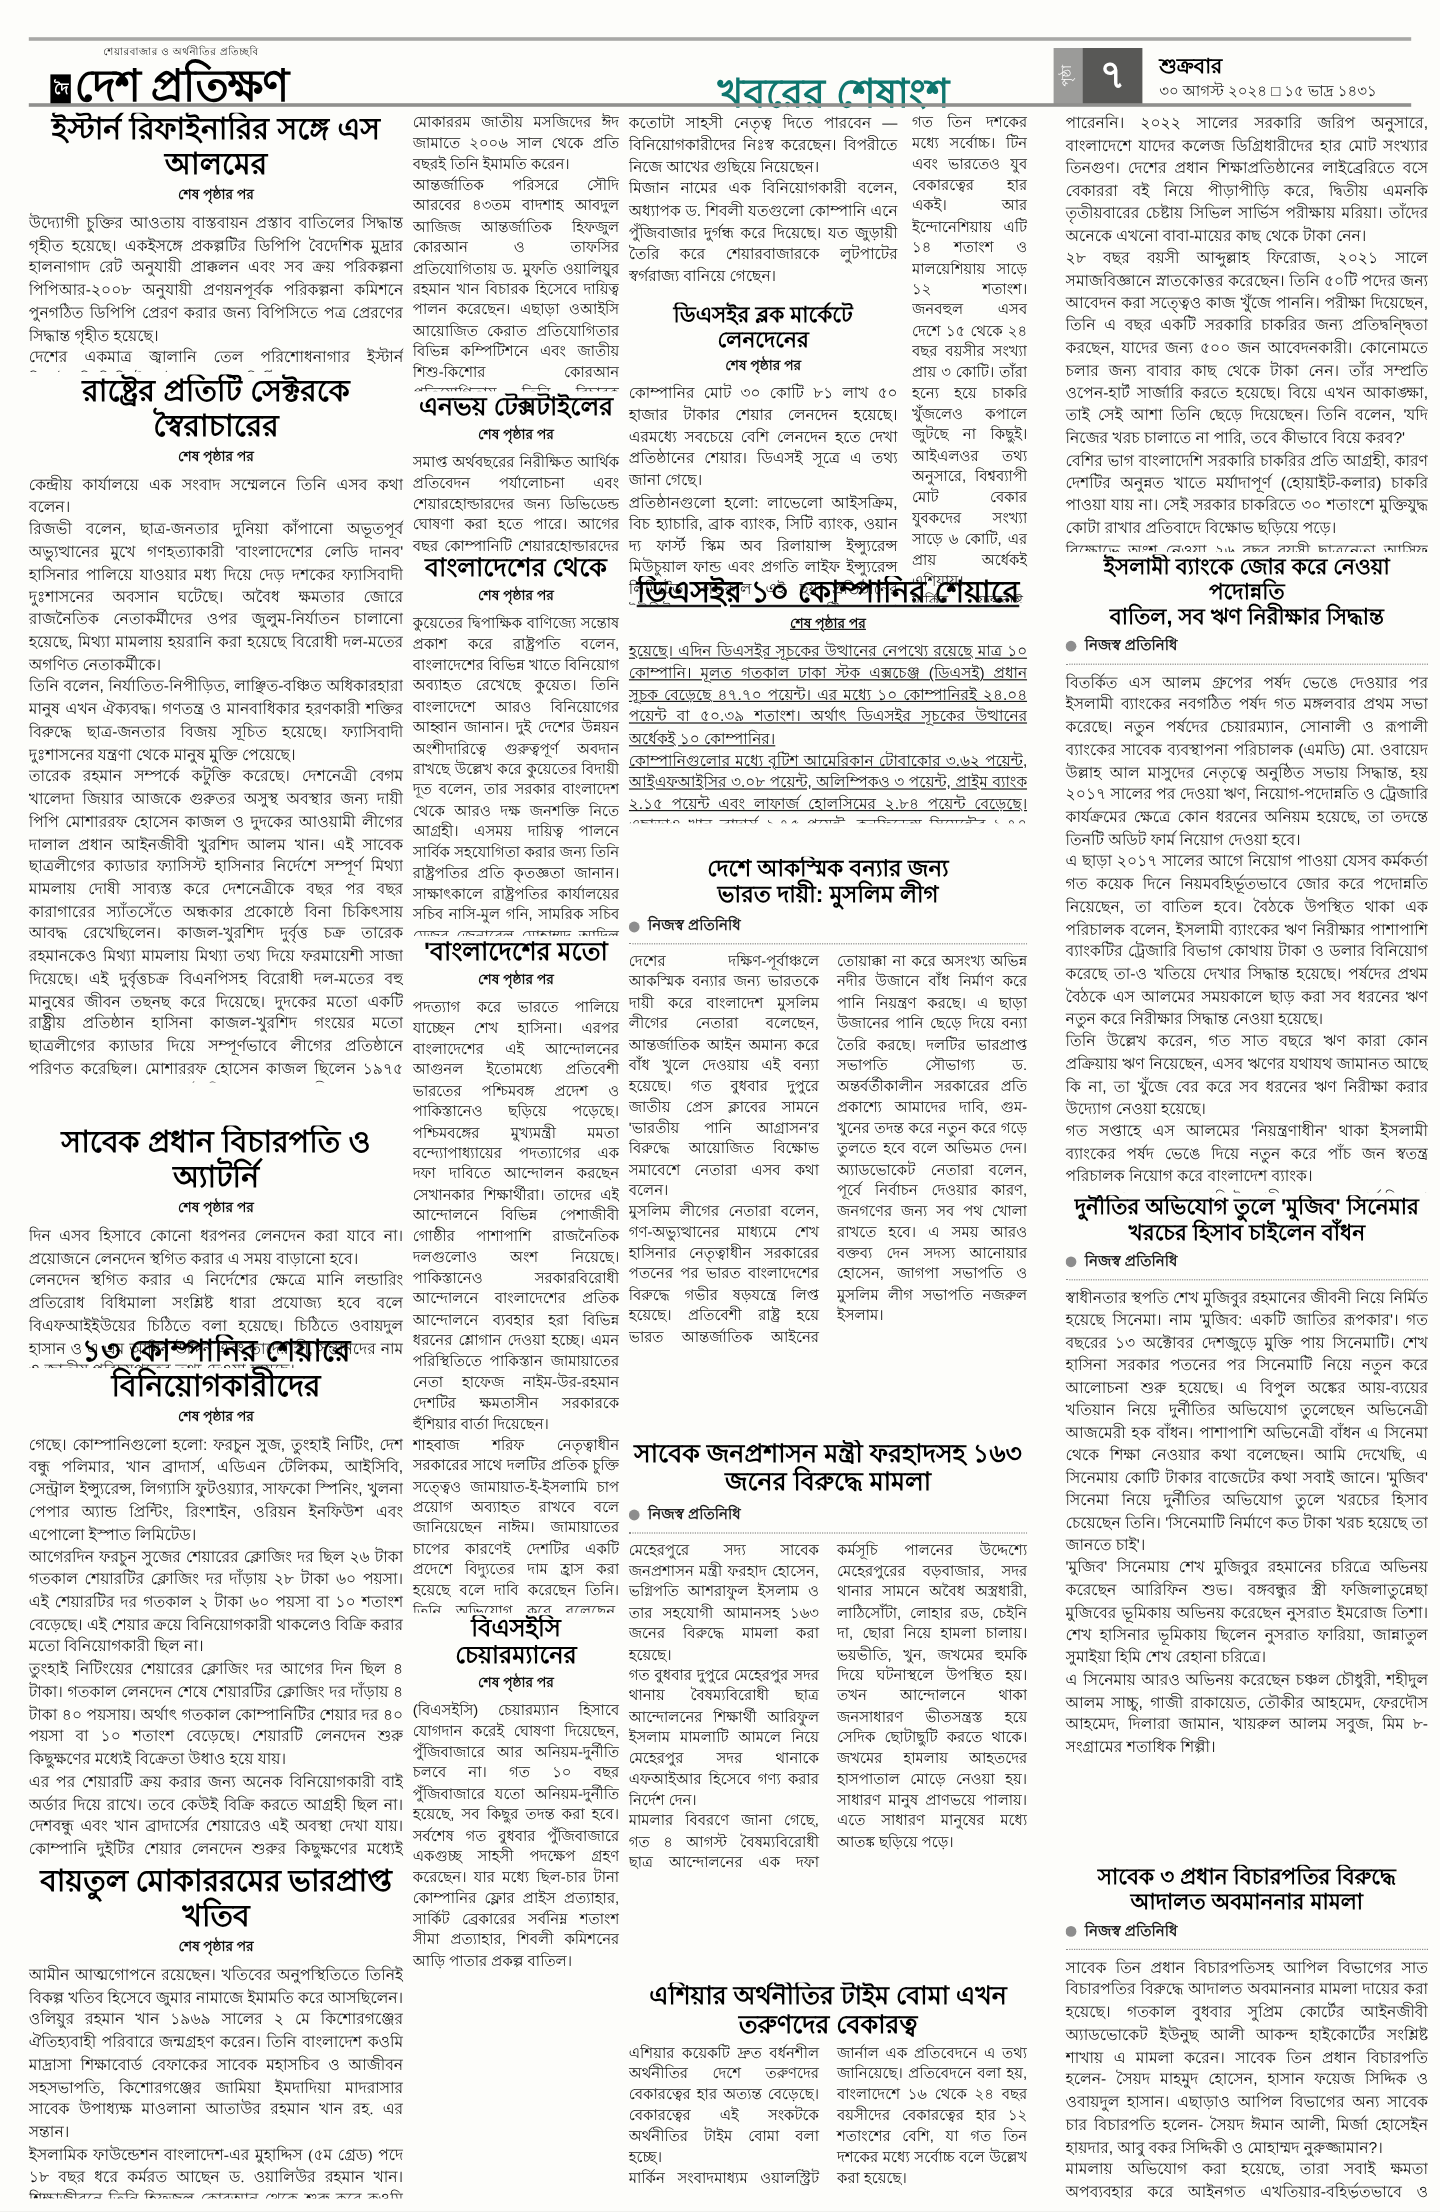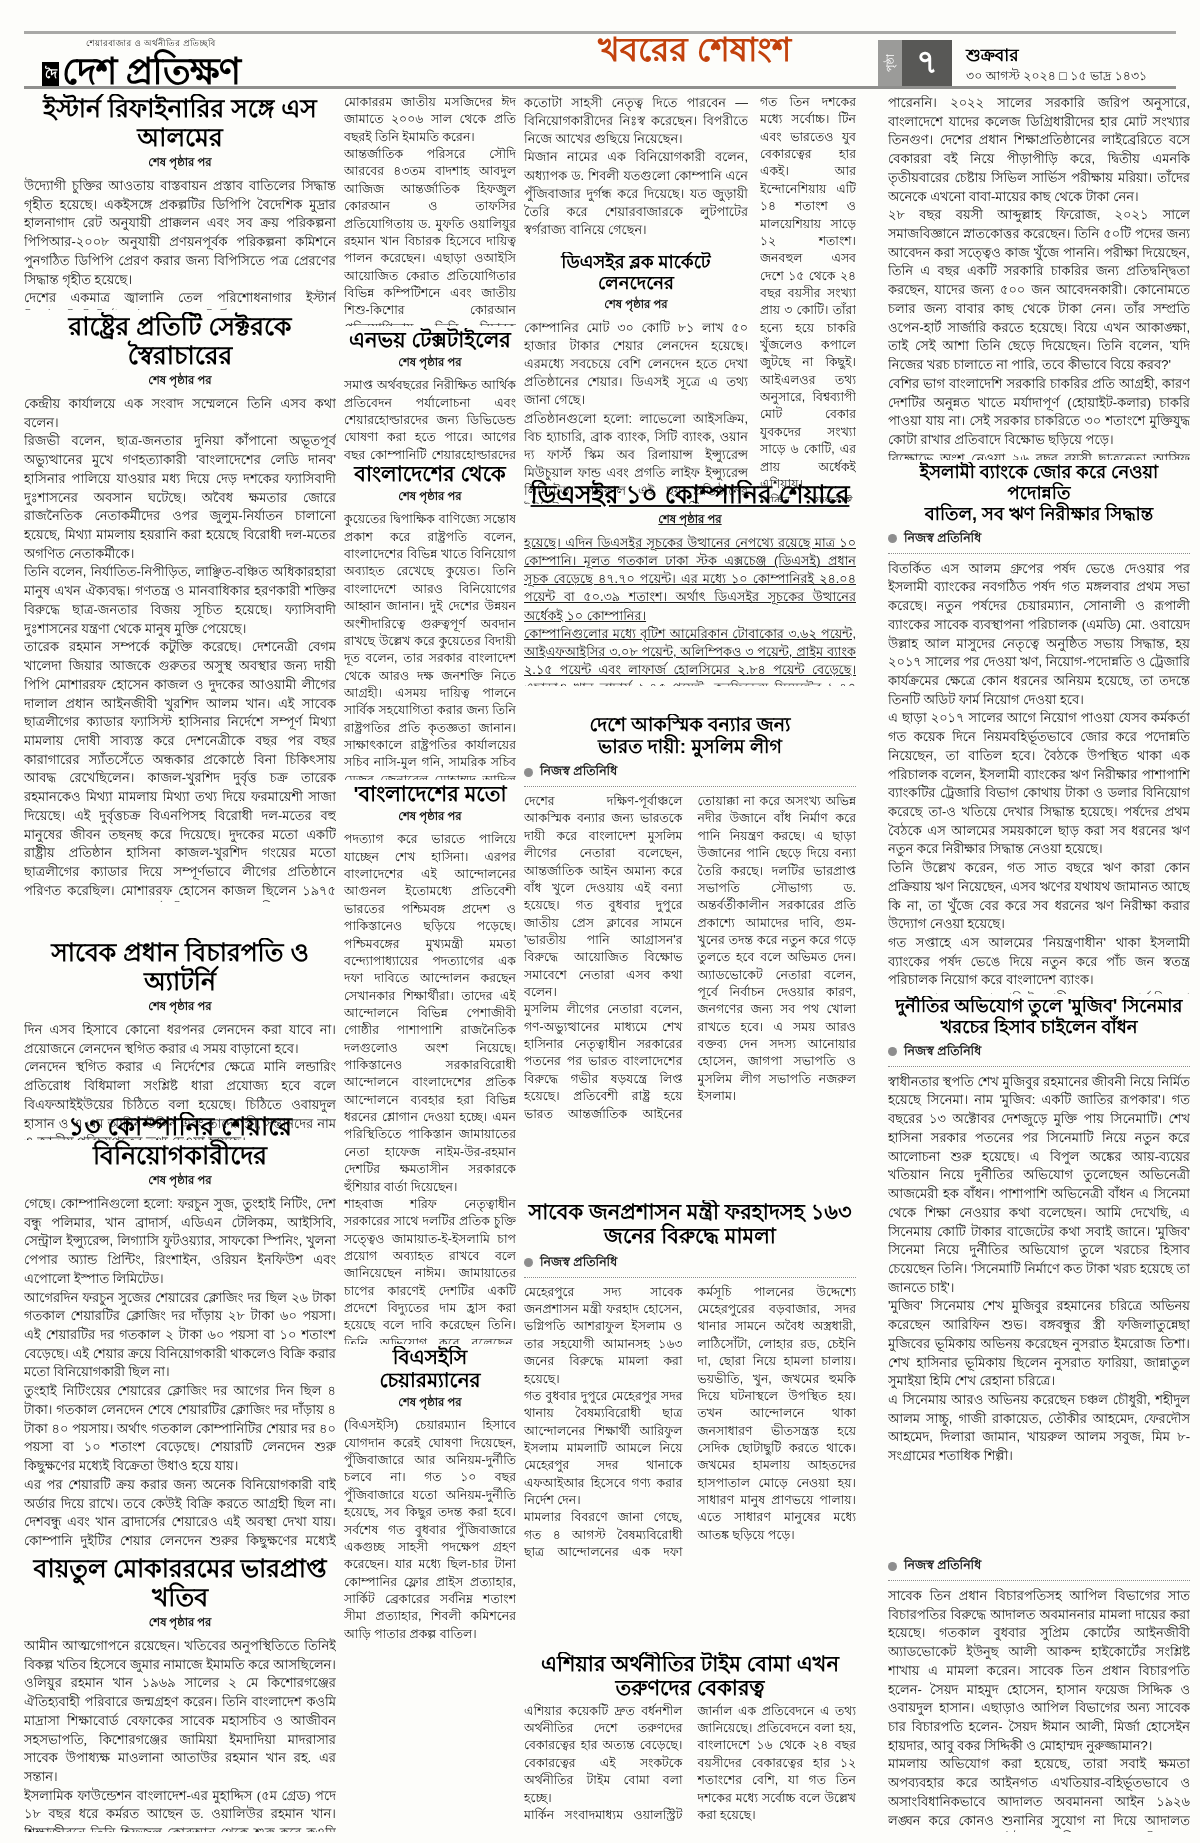--- a/index.html
+++ b/index.html
@@ -14,21 +14,21 @@
   .body.sm{font-size:12.4px;line-height:1.4;}
   .body.md{font-size:12.8px;line-height:1.42;}
   .cols2{column-count:2;column-gap:15px;}
   .byline{font-size:12.5px;font-weight:700;color:#222;border-bottom:1px dotted #8a8a8a;
           padding:2px 0 4px 0;margin-bottom:6px;display:flex;align-items:center;}
   .dot{width:9px;height:9px;border-radius:50%;background:#8d8d8d;display:inline-block;margin-right:7px;flex:0 0 auto;}
   
   .tagline{position:absolute;left:86px;top:37px;font-size:8.5px;letter-spacing:.5px;color:#222;}
   .logo{position:absolute;left:42px;top:42px;font-size:37px;font-weight:700;color:#000;letter-spacing:-1px;}
   .logo .mark{display:inline-block;background:#000;color:#fff;font-size:13px;padding:2px 3px;vertical-align:middle;margin-right:3px;}
-  .section-title{position:absolute;left:598px;top:24px;font-size:33px;font-weight:700;color:#c2410c;}
+  .section-title{position:absolute;left:598px;top:52px;font-size:33px;font-weight:700;color:#0f766e;}
   .pgl{position:absolute;left:878px;top:40px;width:24px;height:47px;background:#9b9b99;color:#fff;
        display:flex;align-items:center;justify-content:center;font-size:11px;writing-mode:vertical-rl;transform:rotate(180deg);}
   .pgn{position:absolute;left:902px;top:40px;width:50px;height:47px;background:#585856;color:#fff;
        display:flex;align-items:center;justify-content:center;font-size:33px;font-weight:700;}
   .weekday{position:absolute;left:966px;top:42px;font-size:17px;font-weight:700;color:#000;}
   .dateline{position:absolute;left:966px;top:67px;font-size:12.5px;color:#1c1c1c;}
 </style>
 </head>
 <body>
 
@@ -203,20 +203,22 @@
     <div class="byline">
         <span class="dot"></span>
         <span>নিজস্ব প্রতিনিধি</span>
       </div>
     <div class="body">স্বাধীনতার স্থপতি শেখ মুজিবুর রহমানের জীবনী নিয়ে নির্মিত হয়েছে সিনেমা। নাম 'মুজিব: একটি জাতির রূপকার'। গত বছরের ১৩ অক্টোবর দেশজুড়ে মুক্তি পায় সিনেমাটি। শেখ হাসিনা সরকার পতনের পর সিনেমাটি নিয়ে নতুন করে আলোচনা শুরু হয়েছে। এ বিপুল অঙ্কের আয়-ব্যয়ের খতিয়ান নিয়ে দুর্নীতির অভিযোগ তুলেছেন অভিনেত্রী আজমেরী হক বাঁধন। পাশাপাশি অভিনেত্রী বাঁধন এ সিনেমা থেকে শিক্ষা নেওয়ার কথা বলেছেন। আমি দেখেছি, এ সিনেমায় কোটি টাকার বাজেটের কথা সবাই জানে। 'মুজিব' সিনেমা নিয়ে দুর্নীতির অভিযোগ তুলে খরচের হিসাব চেয়েছেন তিনি। 'সিনেমাটি নির্মাণে কত টাকা খরচ হয়েছে তা জানতে চাই'।
 'মুজিব' সিনেমায় শেখ মুজিবুর রহমানের চরিত্রে অভিনয় করেছেন আরিফিন শুভ। বঙ্গবন্ধুর স্ত্রী ফজিলাতুন্নেছা মুজিবের ভূমিকায় অভিনয় করেছেন নুসরাত ইমরোজ তিশা। শেখ হাসিনার ভূমিকায় ছিলেন নুসরাত ফারিয়া, জান্নাতুল সুমাইয়া হিমি শেখ রেহানা চরিত্রে।
 এ সিনেমায় আরও অভিনয় করেছেন চঞ্চল চৌধুরী, শহীদুল আলম সাচ্চু, গাজী রাকায়েত, তৌকীর আহমেদ, ফেরদৌস আহমেদ, দিলারা জামান, খায়রুল আলম সবুজ, মিম ৮-সংগ্রামের শতাধিক শিল্পী।</div>
   </article>
 
   <article class="blk" style="left:888px;top:1554px;width:302px;height:278px;">
+    <h2 class="h h22">সাবেক ৩ প্রধান বিচারপতির বিরুদ্ধে
+আদালত অবমাননার মামলা</h2>
     <div class="byline">
         <span class="dot"></span>
         <span>নিজস্ব প্রতিনিধি</span>
       </div>
     <div class="body">সাবেক তিন প্রধান বিচারপতিসহ আপিল বিভাগের সাত বিচারপতির বিরুদ্ধে আদালত অবমাননার মামলা দায়ের করা হয়েছে। গতকাল বুধবার সুপ্রিম কোর্টের আইনজীবী অ্যাডভোকেট ইউনুছ আলী আকন্দ হাইকোর্টের সংশ্লিষ্ট শাখায় এ মামলা করেন। সাবেক তিন প্রধান বিচারপতি হলেন- সৈয়দ মাহমুদ হোসেন, হাসান ফয়েজ সিদ্দিক ও ওবায়দুল হাসান। এছাড়াও আপিল বিভাগের অন্য সাবেক চার বিচারপতি হলেন- সৈয়দ ঈমান আলী, মির্জা হোসেইন হায়দার, আবু বকর সিদ্দিকী ও মোহাম্মদ নুরুজ্জামান?।
 মামলায় অভিযোগ করা হয়েছে, তারা সবাই ক্ষমতা অপব্যবহার করে আইনগত এখতিয়ার-বহির্ভূতভাবে ও অসাংবিধানিকভাবে আদালত অবমাননা আইন ১৯২৬ লঙ্ঘন করে কোনও শুনানির সুযোগ না দিয়ে আদালত অবমাননার নামে মো. ইউনুস আলী আকন্দকে শাস্তি দেন। প্রথমে ২০২০ সালের ২৭ সেপ্টেম্বর শুনানির সুযোগ না দিয়ে সুপ্রিম কোর্টের প্র্যাকটিস সাসপেন্ডসহ আদালত অবমাননার রুল জারি করেন। তারপর ২০২০ সালের ১২ সেপ্টেম্বর তিন মাস প্র্যাকটিস সাসপেন্ডসহ জরিমানা করা হয়।</div>
   </article>
 
 </div>
 

